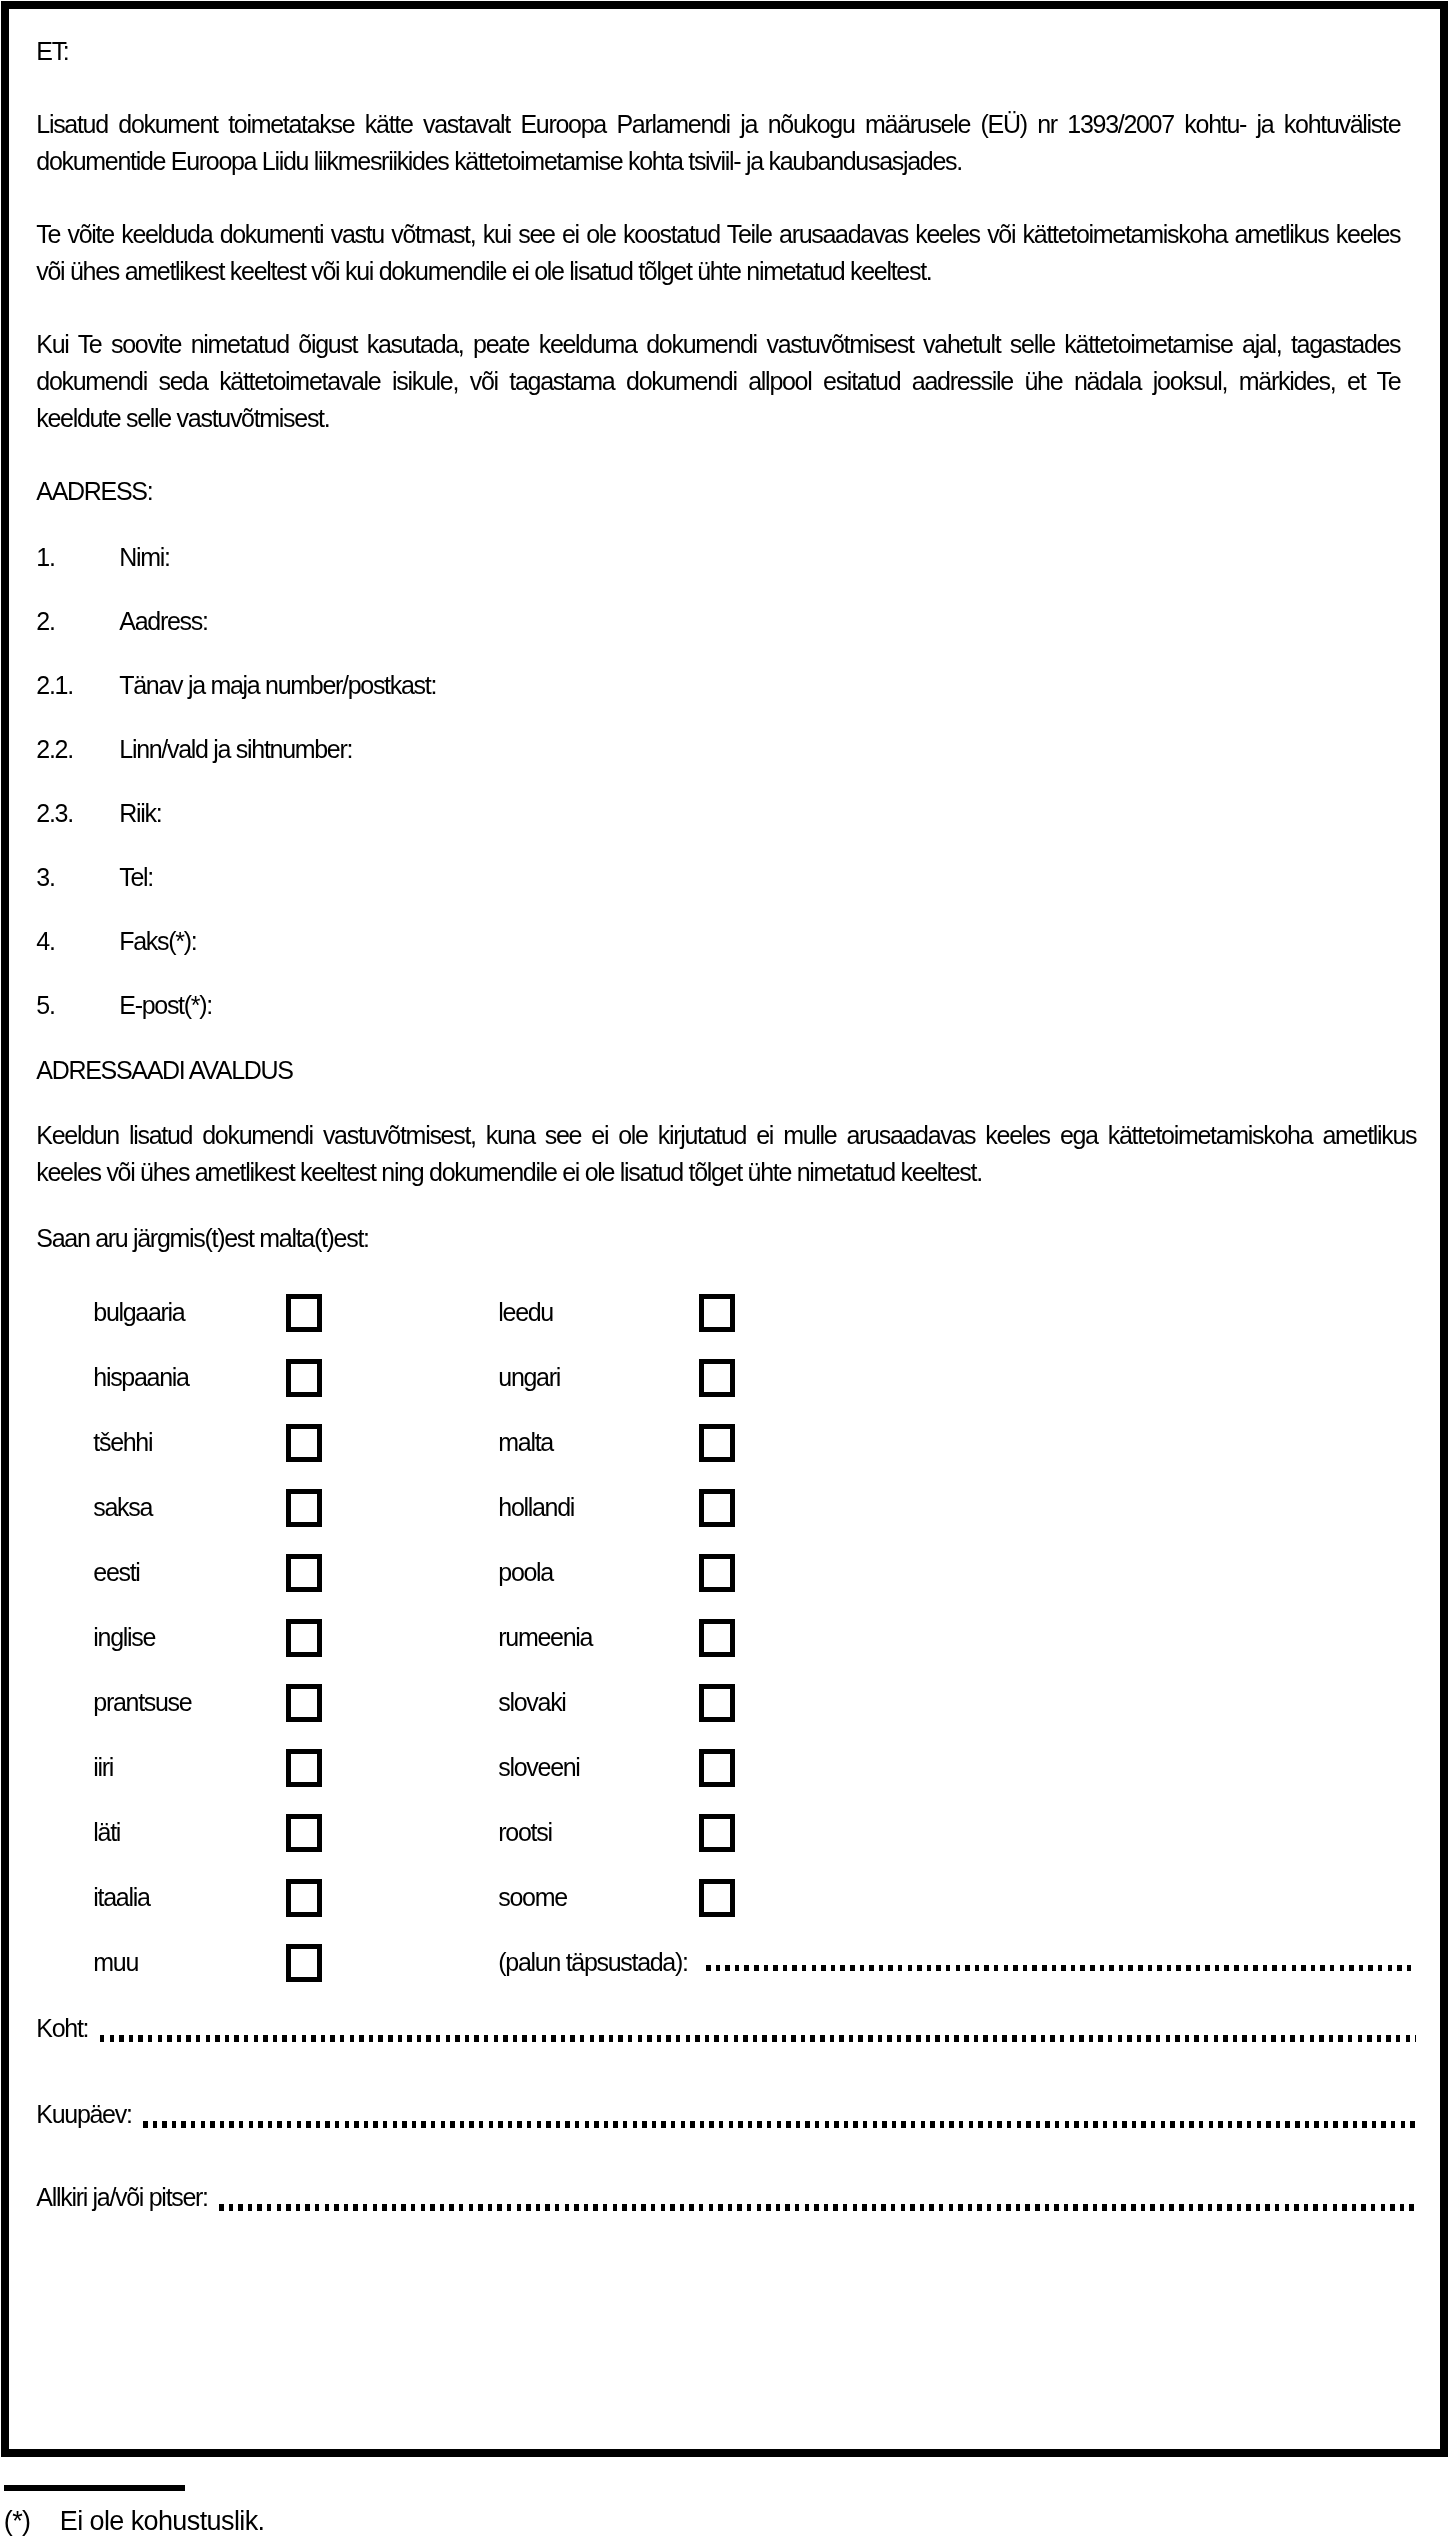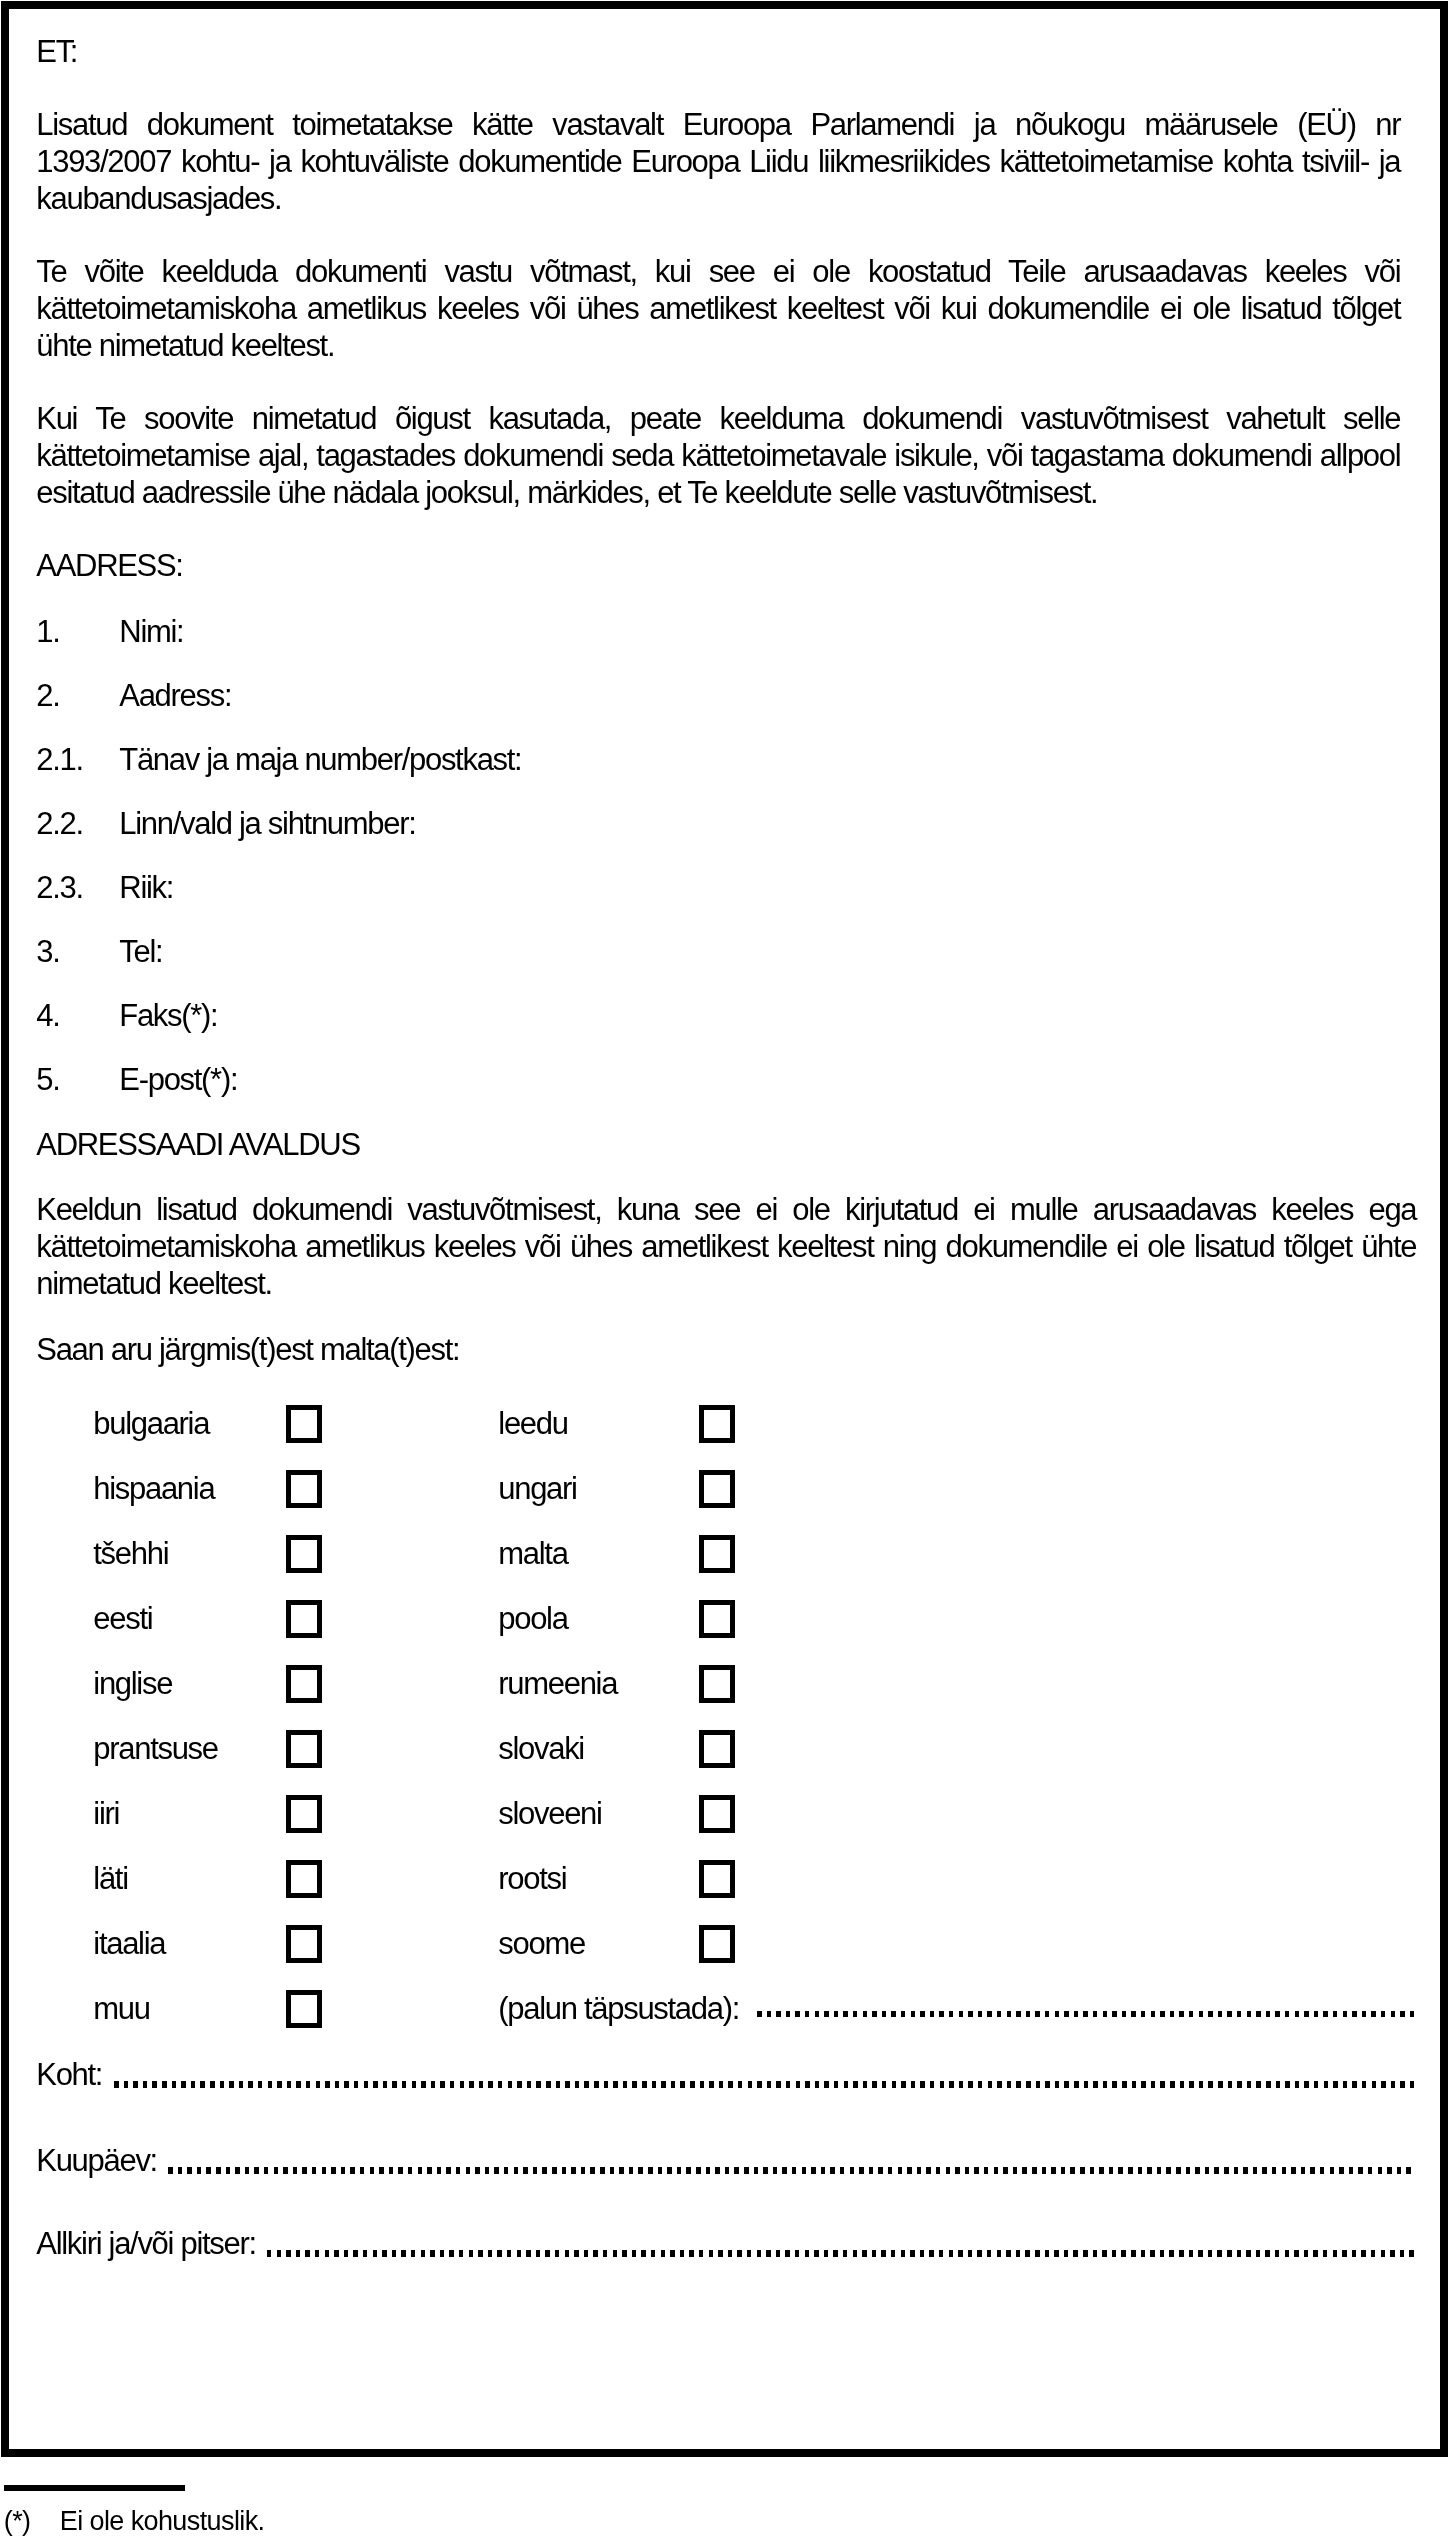--- a/index.html
+++ b/index.html
@@ -11,21 +11,21 @@
     font-family: "Liberation Sans", "DejaVu Sans", sans-serif;
     overflow: hidden;
   }
   .doc-box {
     box-sizing: border-box;
     margin: 1.3px 0 0 1.3px;
     width: 1447px;
     height: 2456px;
     border: 8.3px solid #000;
     padding: 24px 24px 0 27px;
-    font-size: 31px;
+    font-size: 25px;
     letter-spacing: -1.3px;
     line-height: 37px;
     overflow: hidden;
   }
   .et-tag { white-space: nowrap; }
   .para { margin: 36px 16px 0 0; text-align: justify; }
   .section-heading { margin: 36px 0 0 0; white-space: nowrap; }
 
   .addr-list { margin-top: 29px; }
   .addr-item { display: flex; margin-bottom: 27px; }
@@ -149,20 +149,26 @@
       <span class="boxcol-r"><span class="cbx"></span></span>
     </div>
 
     <div class="lang-row">
       <span class="l-label">tšehhi</span>
       <span class="boxcol"><span class="cbx"></span></span>
       <span class="r-label">malta</span>
       <span class="boxcol-r"><span class="cbx"></span></span>
     </div>
 
+    <div class="lang-row">
+      <span class="l-label">saksa</span>
+      <span class="boxcol"><span class="cbx"></span></span>
+      <span class="r-label">hollandi</span>
+      <span class="boxcol-r"><span class="cbx"></span></span>
+    </div>
 
     <div class="lang-row">
       <span class="l-label">eesti</span>
       <span class="boxcol"><span class="cbx"></span></span>
       <span class="r-label">poola</span>
       <span class="boxcol-r"><span class="cbx"></span></span>
     </div>
 
 
     <div class="lang-row">

